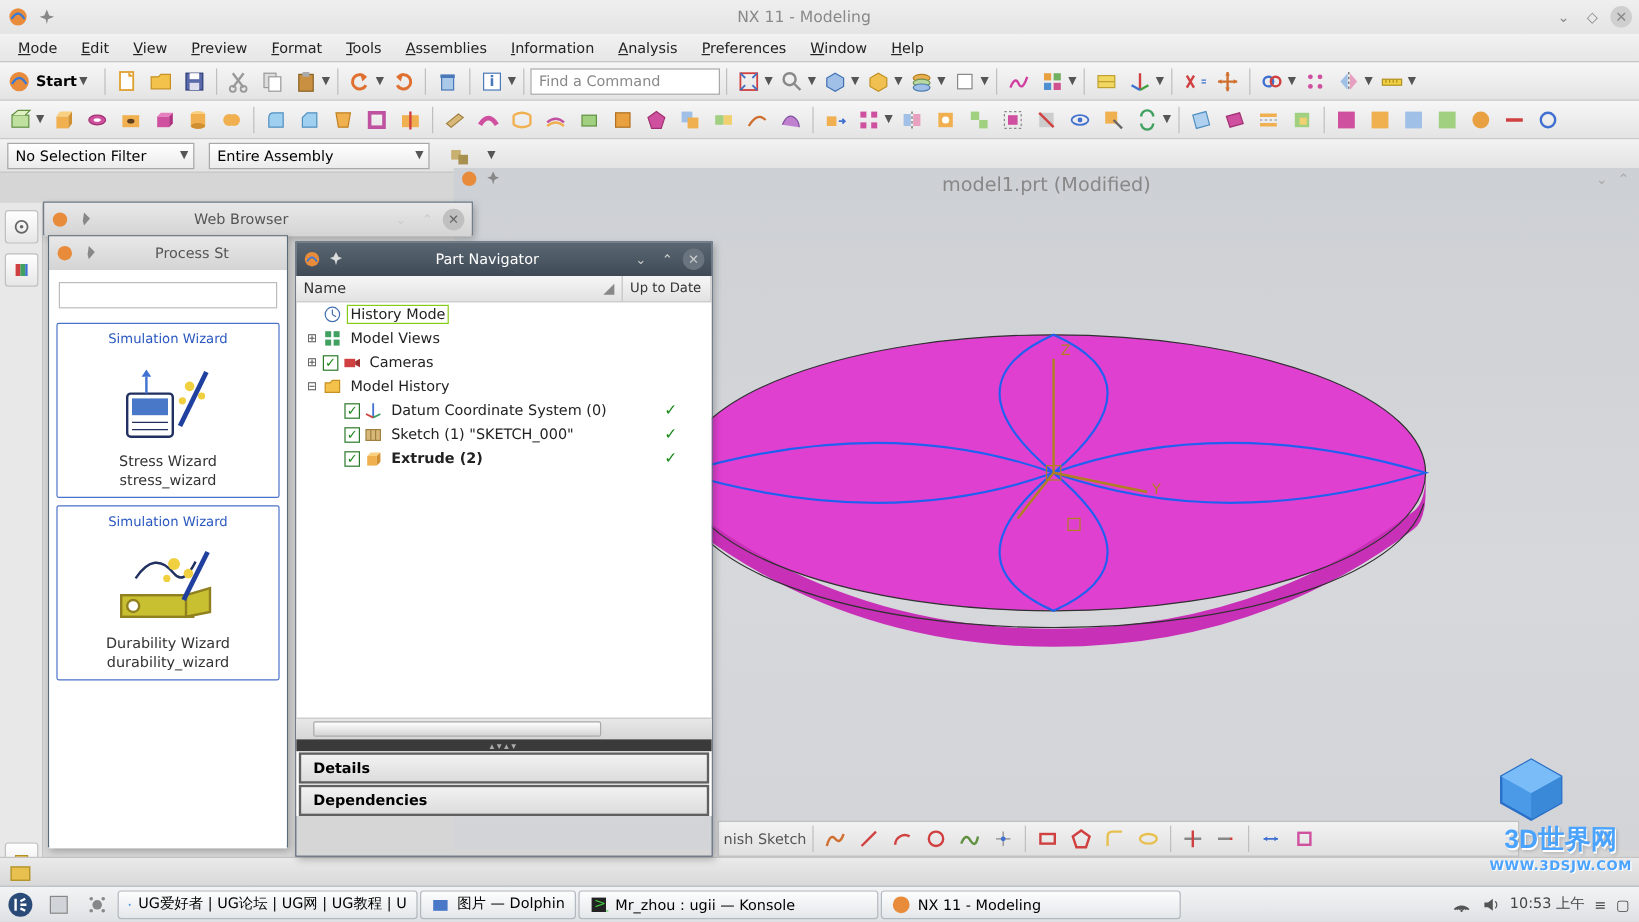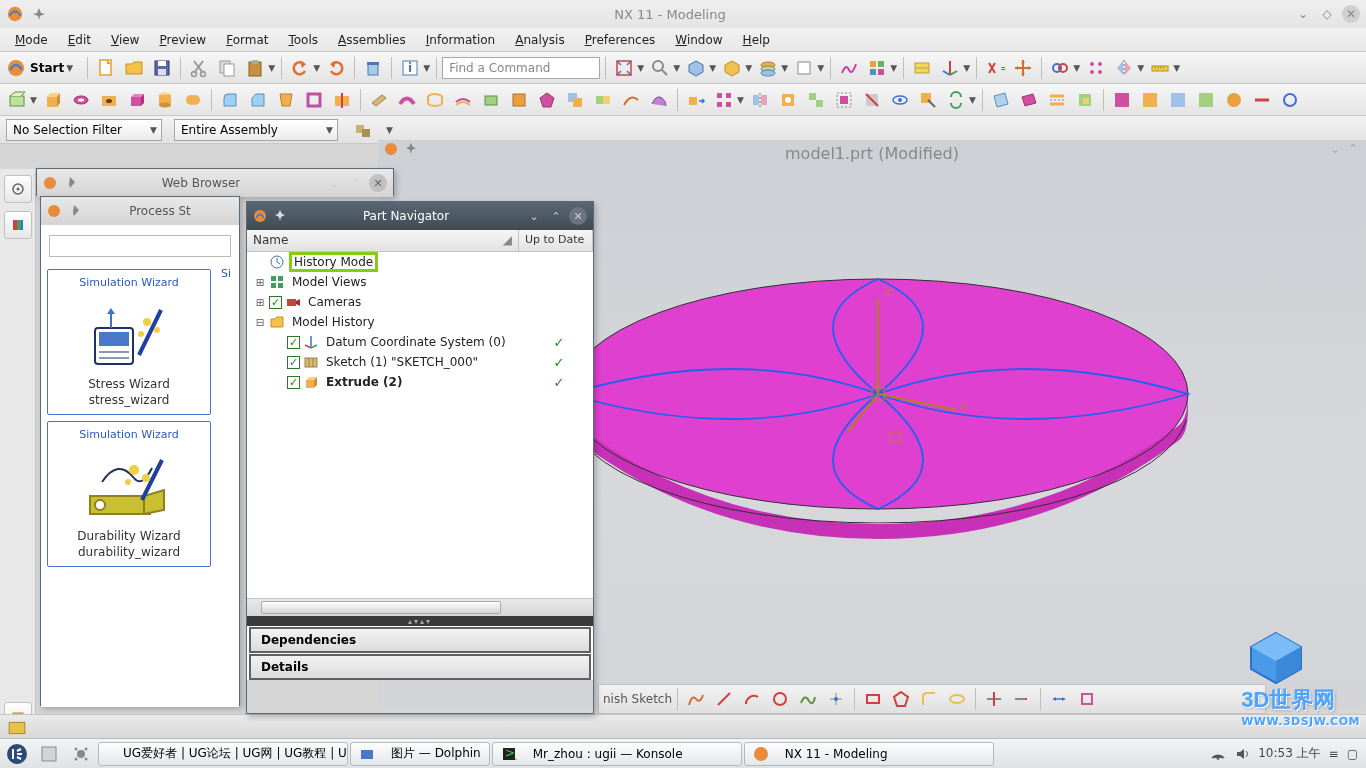--- a/index.html
+++ b/index.html
@@ -52,21 +52,21 @@
 
 #part-nav { left: 246px; top: 201px; width: 348px; height: 513px; z-index: 30; }
 #part-nav .cols { height: 22px; background: linear-gradient(#f6f6f6,#e2e2e2); border-bottom: 1px solid #c4c4c4; display: flex; }
 #part-nav .cols .c { border-right: 1px solid #c4c4c4; padding: 3px 6px; font-size: 11px; color: #333; }
 #part-nav .tree { height: 346px; overflow: auto; }
 #part-nav .trow { display: flex; align-items: center; height: 20px; padding-left: 4px; }
 #part-nav .tindent { width: 18px; height: 18px; display: inline-flex; align-items: center; justify-content: center; font-size: 10px; color: #555; }
 #part-nav .tcb { width: 13px; height: 13px; border: 1px solid #2a7a2a; background: #fff; display: inline-flex; align-items: center; justify-content: center; color: #1a8a1a; font-size: 11px; margin-right: 3px; }
 #part-nav .ticon { width: 16px; height: 16px; margin-right: 4px; display: inline-flex; align-items: center; justify-content: center; }
 #part-nav .tlabel { font-size: 12px; color: #222; border: 1px solid transparent; padding: 0 2px; }
-#part-nav .boxed .tlabel { border: 3px solid #84cc16; }
+#part-nav .boxed .tlabel { border: 1px solid #84cc16; }
 #part-nav .bold .tlabel { font-weight: bold; }
 #part-nav .upcol { margin-left: auto; width: 68px; display: flex; justify-content: center; color: #1a8a1a; font-size: 13px; }
 #part-nav .hscroll { height: 18px; background: linear-gradient(#e8e8e8,#d6d6d6); border-top: 1px solid #c4c4c4; position: relative; }
 #part-nav .hscroll .thumb { position: absolute; left: 14px; top: 2px; width: 240px; height: 13px; background: linear-gradient(#fff,#d4d4d4); border: 1px solid #aaa; border-radius: 2px; }
 #part-nav .dragbar { height: 10px; background: #3a3a3a; display: flex; justify-content: center; align-items: center; color: #aaa; font-size: 8px; letter-spacing: 2px; }
 #part-nav .section { height: 26px; border: 2px solid #606060; margin: 1px 2px; background: linear-gradient(#f2f2f2,#dcdcdc); display: flex; align-items: center; padding: 0 10px; font-weight: bold; font-size: 12px; }
 
 
 #web-browser { left: 36px; top: 168px; width: 358px; height: 28px; z-index: 10; }
 
@@ -86,30 +86,30 @@
 
 
 .sketchbar { position: absolute; left: 598px; right: 100px; bottom: 54px; height: 30px; background: linear-gradient(#f2f2f2,#e0e0e0); border: 1px solid #c0c0c0; display: flex; align-items: center; padding: 0 4px; gap: 2px; }
 
 
 .resstrip { position: absolute; left: 0; right: 0; bottom: 30px; height: 24px; background: linear-gradient(#eaeaea,#d8d8d8); border-top: 1px solid #c4c4c4; display: flex; align-items: center; padding: 0 6px; }
 
 
 .taskbar { position: absolute; left: 0; right: 0; bottom: 0; height: 30px; background: linear-gradient(#f2f3f4,#dfe2e5); border-top: 1px solid #b8bdc2; display: flex; align-items: center; padding: 0 2px; gap: 2px; }
 .taskbar .kbtn { width: 30px; height: 26px; display: flex; align-items: center; justify-content: center; }
-.taskbar .task { height: 24px; border: 1px solid #b3b9c0; border-radius: 3px; background: linear-gradient(#fdfdfd,#e4e7ea); display: flex; align-items: center; padding: 0 8px; gap: 16px; font-size: 11px; max-width: 250px; overflow: hidden; white-space: nowrap; }
+.taskbar .task { height: 24px; border: 1px solid #b3b9c0; border-radius: 3px; background: linear-gradient(#fdfdfd,#e4e7ea); display: flex; align-items: center; padding: 0 8px; gap: 6px; font-size: 11px; max-width: 250px; overflow: hidden; white-space: nowrap; }
 .taskbar .tray { margin-left: auto; display: flex; align-items: center; gap: 8px; padding-right: 6px; color: #444; }
 
 
 svg { display: block; }
 .ic { width: 20px; height: 20px; }
 .ic-sm { width: 14px; height: 14px; }
 
 
-.watermark { position: absolute; right: 6px; bottom: 40px; z-index: 40; pointer-events: none; }
+.watermark { position: absolute; right: 6px; bottom: 40px; z-index: 40; text-align: center; pointer-events: none; }
 .watermark .t1 { font-size: 22px; font-weight: bold; color: #4aa3ff; text-shadow: 1px 1px 0 #fff, 2px 2px 3px rgba(0,0,0,.2); font-family: "Microsoft YaHei", sans-serif; }
 .watermark .t2 { font-size: 11px; font-weight: bold; color: #4aa3ff; text-shadow: 1px 1px 0 #fff; letter-spacing: .5px; }
 </style>
 </head>
 <body>
 
 <div class="titlebar">
   <span class="logo">
     <svg viewBox="0 0 20 20">
         <circle cx="10" cy="10" r="8" fill="#e88b3a"></circle>
@@ -605,21 +605,21 @@
         <circle cx="10" cy="10" r="6" fill="none" stroke="#4070d0" stroke-width="2"></circle>
       </svg>
     </span>
 </div>
 
 <div class="filterbar">
   <div class="combo" style="width:156px">
     <span>No Selection Filter</span>
       <span class="arrow">▼</span>
   </div>
-  <div class="combo" style="width:164px">
+  <div class="combo" style="width:184px">
     <span>Entire Assembly</span>
       <span class="arrow">▼</span>
   </div>
   <span class="tbtn">
       <svg class="ic" viewBox="0 0 20 20">
         <rect x="3" y="5" width="8" height="8" fill="#c8b070"></rect>
         <rect x="9" y="9" width="8" height="8" fill="#a89050"></rect>
       </svg>
     </span>
     <span class="dd">▼</span>
@@ -751,21 +751,20 @@
                 <path d="M18 32 Q34 8 50 28 Q58 38 68 18" fill="none" stroke="#203060" stroke-width="2"></path>
                 <line x1="58" y1="50" x2="78" y2="10" stroke="#2040a0" stroke-width="4"></line>
                 <circle cx="50" cy="20" r="5" fill="#f0d040"></circle>
                 <circle cx="62" cy="28" r="4" fill="#f0d040"></circle>
                 <circle cx="44" cy="32" r="3" fill="#f0d040"></circle>
               </svg>
           </div>
           <div class="wizname"><span>Durability Wizard</span><br><span>durability_wizard</span></div>
         </div>
       </div>
-      <div style="width:18px; padding-top:4px; text-align:center; color:#2a58c0; font-size:11px;">Si</div>
     </div>
   </div>
 </div>
 
 <div class="panel" id="part-nav">
   <div class="phdr dark">
     <svg class="ic-sm" viewBox="0 0 14 14">
         <circle cx="7" cy="7" r="6" fill="#e88b3a"></circle>
         <path d="M3 9 Q7 2 11 9" stroke="#3a7ad6" stroke-width="1.5" fill="none"></path>
       </svg>
@@ -871,22 +870,22 @@
             </svg>
           </span>
         <span class="tlabel">Extrude (2)</span>
         <span class="upcol">✓</span>
       </div>
     </div>
     <div class="hscroll">
         <div class="thumb"></div>
       </div>
     <div class="dragbar">▴▾▴▾</div>
+    <div class="section">Details</div>
     <div class="section">Dependencies</div>
-    <div class="section">Details</div>
   </div>
 </div>
 
 <div class="sketchbar">
   <span style="color:#555">nish Sketch</span>
   <span class="sep"></span>
   <span class="tbtn">
       <svg class="ic" viewBox="0 0 20 20">
         <path d="M3 16 Q6 5 10 10 Q14 15 17 6" stroke="#d07030" stroke-width="2" fill="none"></path>
       </svg>

